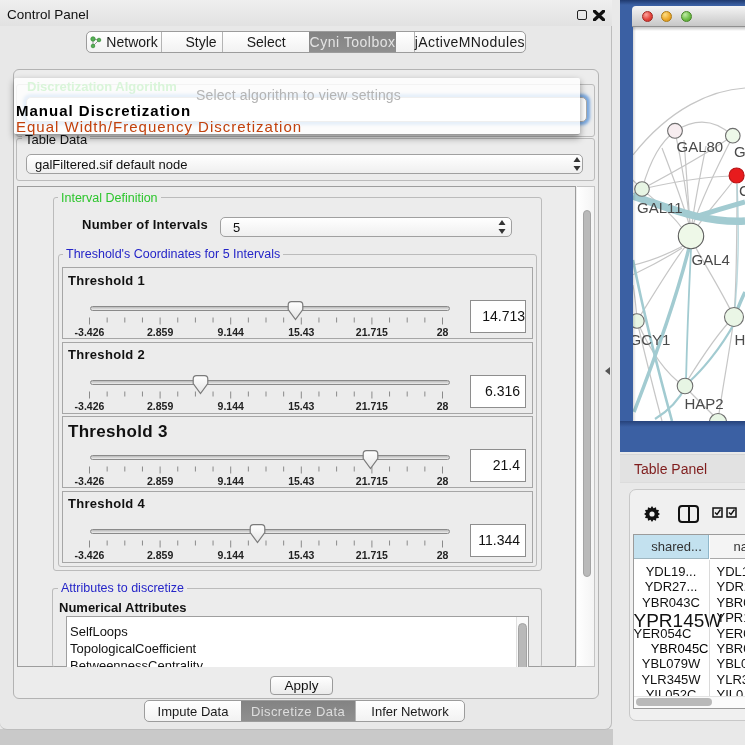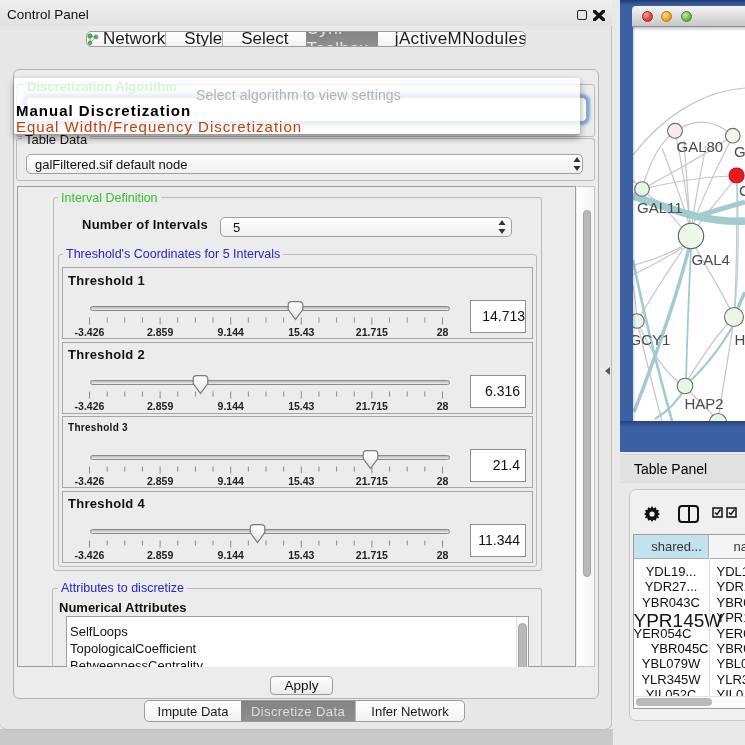--- a/index.html
+++ b/index.html
@@ -13,21 +13,21 @@
 
 <div class="abs" id="cpwin" style="left:0;top:0;width:612px;height:730px;background:#e8e8e8;border-right:1px solid #bdbdbd;border-bottom:1px solid #bdbdbd;border-radius:0 0 7px 7px;">
 
   <div class="abs" style="left:0;top:0;width:612px;height:26px;background:linear-gradient(#efefef,#e2e2e2);"></div>
   <div class="abs" style="left:7px;top:7px;font-size:13.5px;color:#111;">Control Panel</div>
   <div class="abs" style="left:577px;top:10px;width:10px;height:10px;border:1.6px solid #222;border-radius:2px;"></div>
   <svg class="abs" style="left:593px;top:10px;" width="12" height="11" viewBox="0 0 12 11">
     <path d="M1.5 1.2 L10.5 9.8 M10.5 1.2 L1.5 9.8" stroke="#111" stroke-width="3.3" stroke-linecap="round"></path>
   </svg>
 
-  <div class="abs" style="left:86px;top:31px;width:440px;height:16px;border:1px solid #9c9c9c;border-radius:5px;background:linear-gradient(#ffffff,#f2f2f2);display:flex;overflow:hidden;font-size:17px;color:#1a1a1a;gap:18px;">
+  <div class="abs" style="left:86px;top:31px;width:440px;height:22px;border:1px solid #9c9c9c;border-radius:5px;background:linear-gradient(#ffffff,#f2f2f2);display:flex;overflow:hidden;font-size:14px;color:#1a1a1a;gap:18px;">
     <div style="width:91px;display:flex;align-items:center;justify-content:center;border-right:1px solid #b4b4b4;">
       <svg width="12" height="13" viewBox="0 0 12 13" style="margin-right:4px;">
         <path d="M3 3 L9 4 M3 3 L3 10 M3 10 L9 4" stroke="#9a9a9a" stroke-width="1"></path>
         <circle cx="3" cy="3" r="2.2" fill="#55b155" stroke="#3c8f3c" stroke-width="0.8"></circle>
         <circle cx="9" cy="4" r="1.8" fill="#55b155" stroke="#3c8f3c" stroke-width="0.8"></circle>
         <circle cx="3" cy="10" r="1.8" fill="#55b155" stroke="#3c8f3c" stroke-width="0.8"></circle>
       </svg>
       <span>Network</span>
     </div>
     <div style="width:52px;display:flex;align-items:center;justify-content:center;border-right:1px solid #b4b4b4;">Style</div>
@@ -153,21 +153,21 @@
       <defs>
         <linearGradient id="thg2" x1="0" y1="0" x2="0" y2="1">
           <stop offset="0" stop-color="#ffffff"></stop>
           <stop offset="1" stop-color="#e4e4e4"></stop>
         </linearGradient>
       </defs>
       <path d="M4.5 0.7 L12.5 0.7 Q15.8 0.7 15.8 4 L15.8 8.6 L8.5 18.6 L1.2 8.6 L1.2 4 Q1.2 0.7 4.5 0.7 Z" fill="url(#thg2)" stroke="#7a7a7a" stroke-width="1.2"></path>
     </svg>
   <div class="abs" style="left:470px;top:374.5px;width:56px;height:33px;background:#fff;border:1px solid #8e8e8e;font-size:14px;color:#111;text-align:right;line-height:31px;padding-right:5px;">6.316</div>
   <div class="abs" style="left:62px;top:416px;width:471px;height:72px;background:#ececec;border:1px solid #a6a6a6;"></div>
-  <div class="abs" style="left:68px;top:421.5px;font-size:10px;font-weight:bold;color:#111;letter-spacing:0.3px;">Threshold 3</div>
+  <div class="abs" style="left:68px;top:421.5px;font-size:17px;font-weight:bold;color:#111;letter-spacing:0.3px;">Threshold 3</div>
   <div class="abs" style="left:90px;top:454.5px;width:360px;height:5px;background:linear-gradient(#b9b9b9,#ededed);border:1px solid #8a8a8a;border-radius:3px;"></div>
   <svg class="abs" style="left:84px;top:465.5px;" width="370" height="9" viewBox="0 0 370 9">
       <line x1="5.50" y1="0.5" x2="5.50" y2="7.5" stroke="#8a8a8a" stroke-width="1"></line>
       <line x1="23.15" y1="0.5" x2="23.15" y2="5.5" stroke="#8a8a8a" stroke-width="1"></line>
       <line x1="40.80" y1="0.5" x2="40.80" y2="5.5" stroke="#8a8a8a" stroke-width="1"></line>
       <line x1="58.45" y1="0.5" x2="58.45" y2="5.5" stroke="#8a8a8a" stroke-width="1"></line>
       <line x1="76.10" y1="0.5" x2="76.10" y2="7.5" stroke="#8a8a8a" stroke-width="1"></line>
       <line x1="93.75" y1="0.5" x2="93.75" y2="5.5" stroke="#8a8a8a" stroke-width="1"></line>
       <line x1="111.40" y1="0.5" x2="111.40" y2="5.5" stroke="#8a8a8a" stroke-width="1"></line>
       <line x1="129.05" y1="0.5" x2="129.05" y2="5.5" stroke="#8a8a8a" stroke-width="1"></line>
@@ -339,21 +339,21 @@
     <text x="734.5" y="345">H</text>
     <text x="684.5" y="408.5">HAP2</text>
   </g>
 </svg>
 </div>
 <div class="abs" style="left:633px;top:27px;width:112px;height:4px;background:linear-gradient(rgba(0,0,0,0.22),rgba(0,0,0,0));"></div>
 <div class="abs" style="left:633px;top:27px;width:3px;height:394px;background:linear-gradient(to right,rgba(0,0,0,0.15),rgba(0,0,0,0));"></div>
 <div class="abs" style="left:620px;top:421px;width:125px;height:6px;background:linear-gradient(#26427a,#3b60a3);"></div>
 
 <div class="abs" style="left:620px;top:454px;width:125px;height:29px;background:#e2e2e2;border-top:1px solid #d6d6d6;border-bottom:1px solid #dcdcdc;"></div>
-<div class="abs" style="left:634px;top:461px;font-size:14px;color:#000000;">Table Panel</div>
+<div class="abs" style="left:634px;top:461px;font-size:14px;color:#7f1d1d;">Table Panel</div>
 
 <div class="abs" style="left:629px;top:489px;width:130px;height:232px;background:#f0f0f0;border:1px solid #c8c8c8;border-radius:7px;"></div>
 
 <svg class="abs" style="left:644px;top:506px;" width="16" height="16" viewBox="0 0 16 16">
   <path d="M8 0 L9.5 2.2 L12 1.2 L12.3 3.8 L15 4 L14 6.5 L16 8 L14 9.5 L15 12 L12.3 12.2 L12 14.8 L9.5 13.8 L8 16 L6.5 13.8 L4 14.8 L3.7 12.2 L1 12 L2 9.5 L0 8 L2 6.5 L1 4 L3.7 3.8 L4 1.2 L6.5 2.2 Z" fill="#111"></path>
   <circle cx="8" cy="8" r="2.6" fill="#f0f0f0"></circle>
 </svg>
 <div class="abs" style="left:678px;top:505px;width:21px;height:18px;border:2.2px solid #111;border-radius:4px;"></div>
 <div class="abs" style="left:687.5px;top:506px;width:2.2px;height:16px;background:#111;"></div>
 <svg class="abs" style="left:712px;top:507px;" width="11" height="11" viewBox="0 0 11 11">

